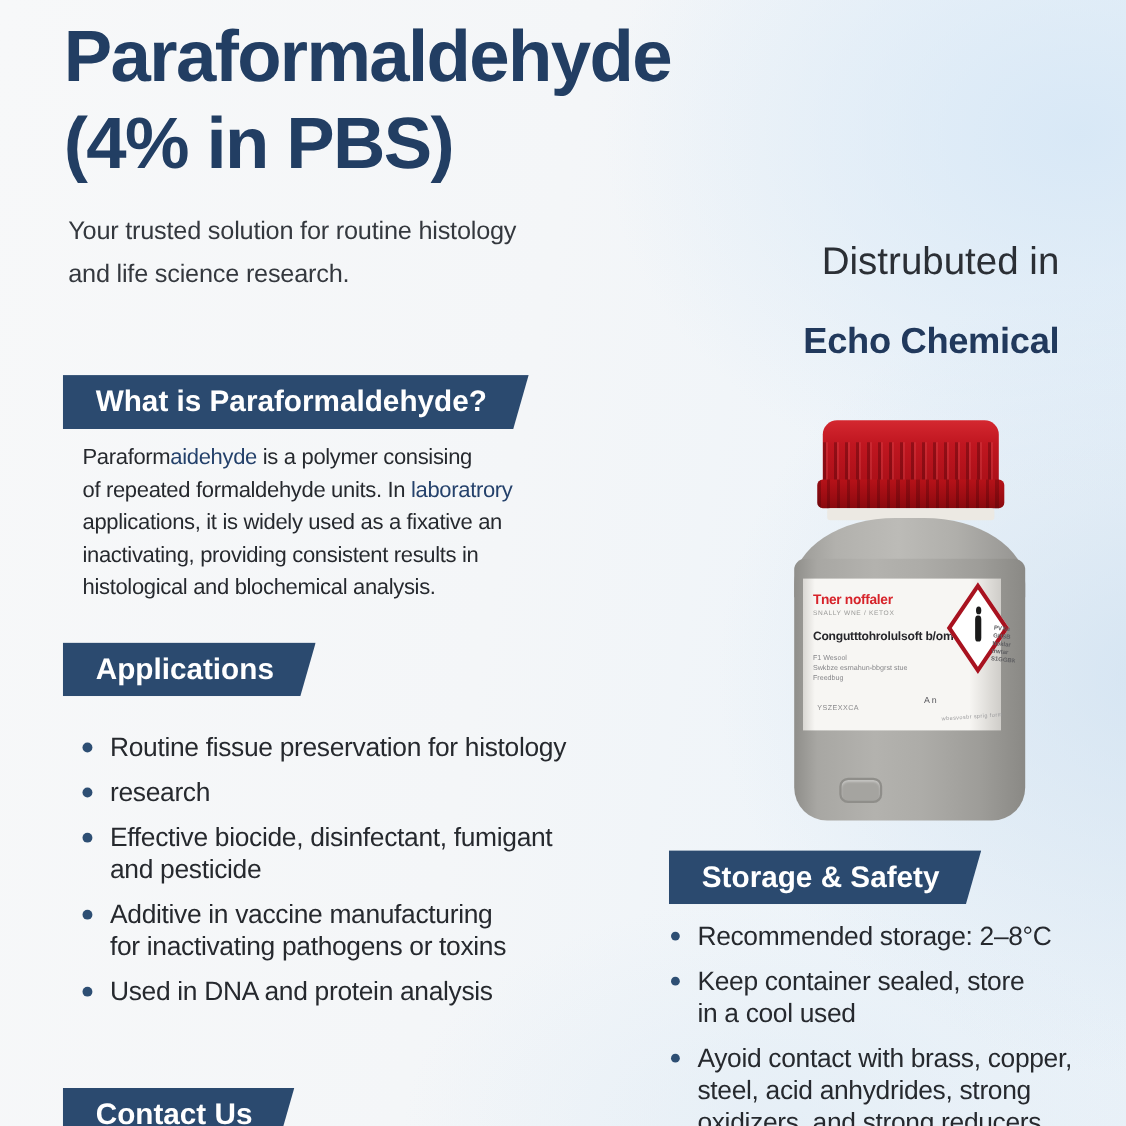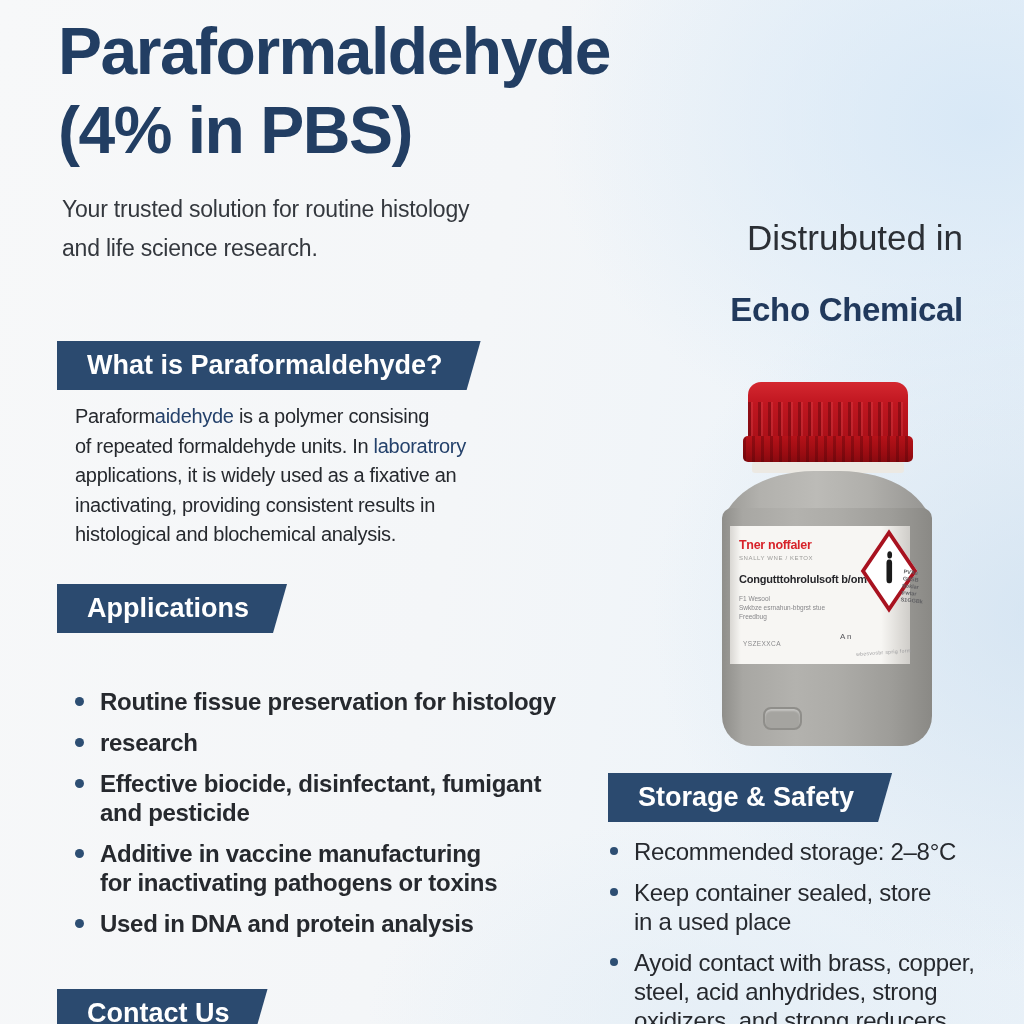--- a/index.html
+++ b/index.html
@@ -31,21 +31,21 @@
   .badge-what{left:57px;top:341px;}
   .badge-apps{left:57px;top:584px;}
   .badge-storage{left:608px;top:773px;}
   .badge-contact{left:57px;top:989px;}
   
   .intro{left:75px;top:402px;font-size:20px;line-height:29.5px;letter-spacing:-.3px;color:#26292e;}
   .intro .line{white-space:nowrap;}
   .navy{color:#24416b;}
   
   .blist{display:flex;flex-direction:column;}
-  .apps-list{left:75px;top:687px;width:530px;font-weight:bold;}
+  .apps-list{left:75px;top:665px;width:530px;}
   .storage-list{left:610px;top:837px;width:405px;}
   .b-item{display:flex;gap:16px;margin-bottom:12px;}
   .b-dot{flex:none;width:9px;height:9px;border-radius:50%;background:#2d4e73;margin-top:10px;}
   .storage-list .b-dot{width:8px;height:8px;}
   .b-text{font-size:24px;line-height:29px;letter-spacing:-.3px;color:#26292e;}
   .b-text div{white-space:nowrap;}
   
   .bottle{left:710px;top:378px;width:235px;height:378px;}
   .cap{left:38px;top:4px;width:160px;height:62px;border-radius:13px 13px 4px 4px;
        background:linear-gradient(180deg,#d42830 0%,#c01620 35%,#a80f17 100%);}
@@ -187,21 +187,21 @@
     <div class="b-item">
       <span class="b-dot"></span>
       <div class="b-text">
         <div>Recommended storage: 2–8°C</div>
       </div>
     </div>
     <div class="b-item">
       <span class="b-dot"></span>
       <div class="b-text">
         <div>Keep container sealed, store</div>
-        <div>in a used place</div>
+        <div>in a cool used</div>
       </div>
     </div>
     <div class="b-item">
       <span class="b-dot"></span>
       <div class="b-text">
         <div>Ayoid contact with brass, copper,</div>
         <div>steel, acid anhydrides, strong</div>
         <div>oxidizers, and strong reducers</div>
       </div>
     </div>

